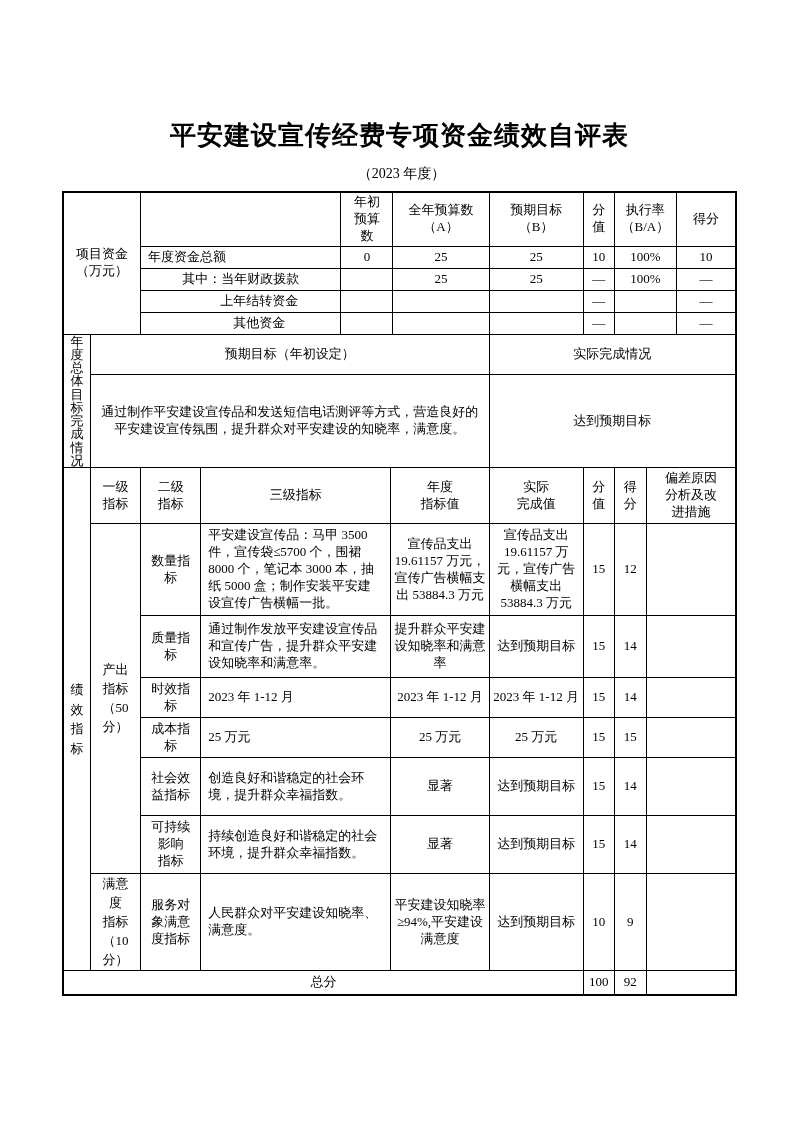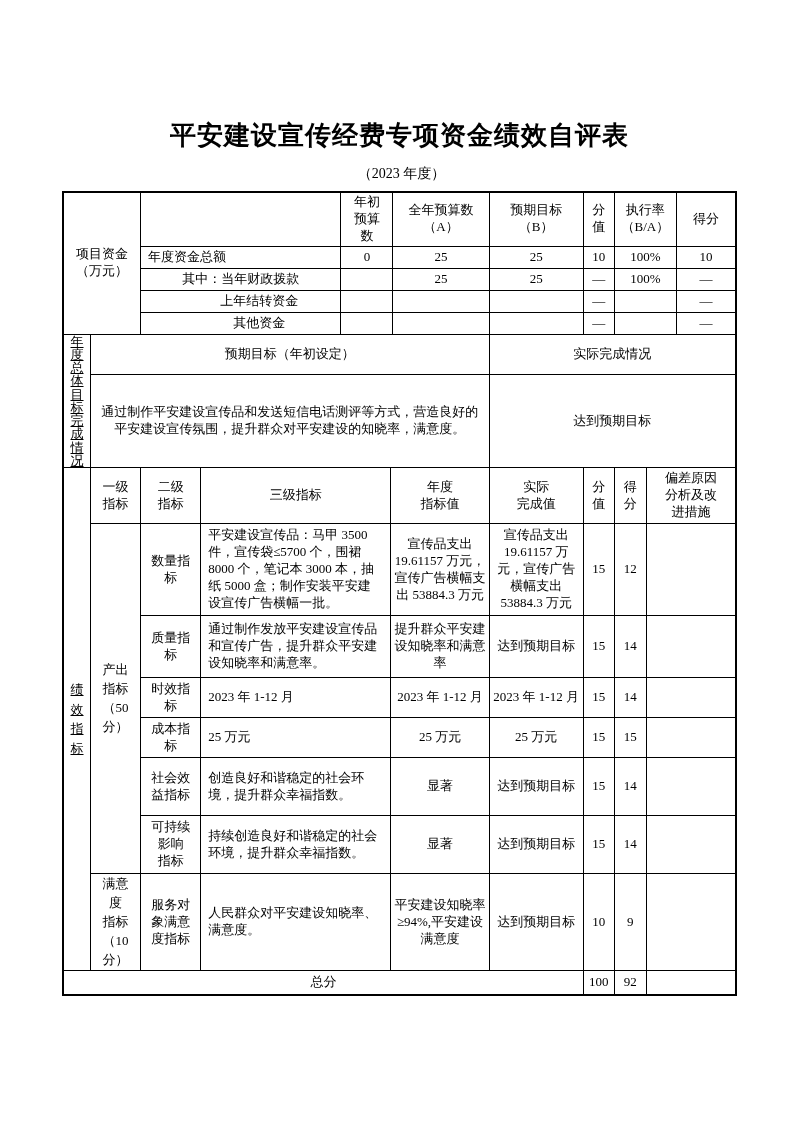--- a/index.html
+++ b/index.html
@@ -50,21 +50,20 @@
   }
   .stack { white-space:pre-line; }
   .left { text-align:left; padding-left:7px; padding-right:7px; }
   .indent { padding-left:40px; }
   .vlabel { padding:0; }
   .vtext {
     width:14px; margin:0 auto;
     word-break:break-all;
     line-height:1.5;
     text-align:center;
-    text-decoration:underline;
   }
   .vtight { line-height:1.02; }
   .h22{height:22px} .h25{height:24px} .h40{height:40px} .h56{height:56px}
   .h58{height:58px} .h62{height:62px} .h77{height:79px} .h92{height:92px}
   .dev { padding-left:14px; padding-right:14px; }
   .lv1 { padding-left:10px; padding-right:10px; line-height:1.45; }
   .lv2 { padding-left:7px; padding-right:7px; }
   .goaltext { padding:4px 6px; }
 </style>
 </head>

